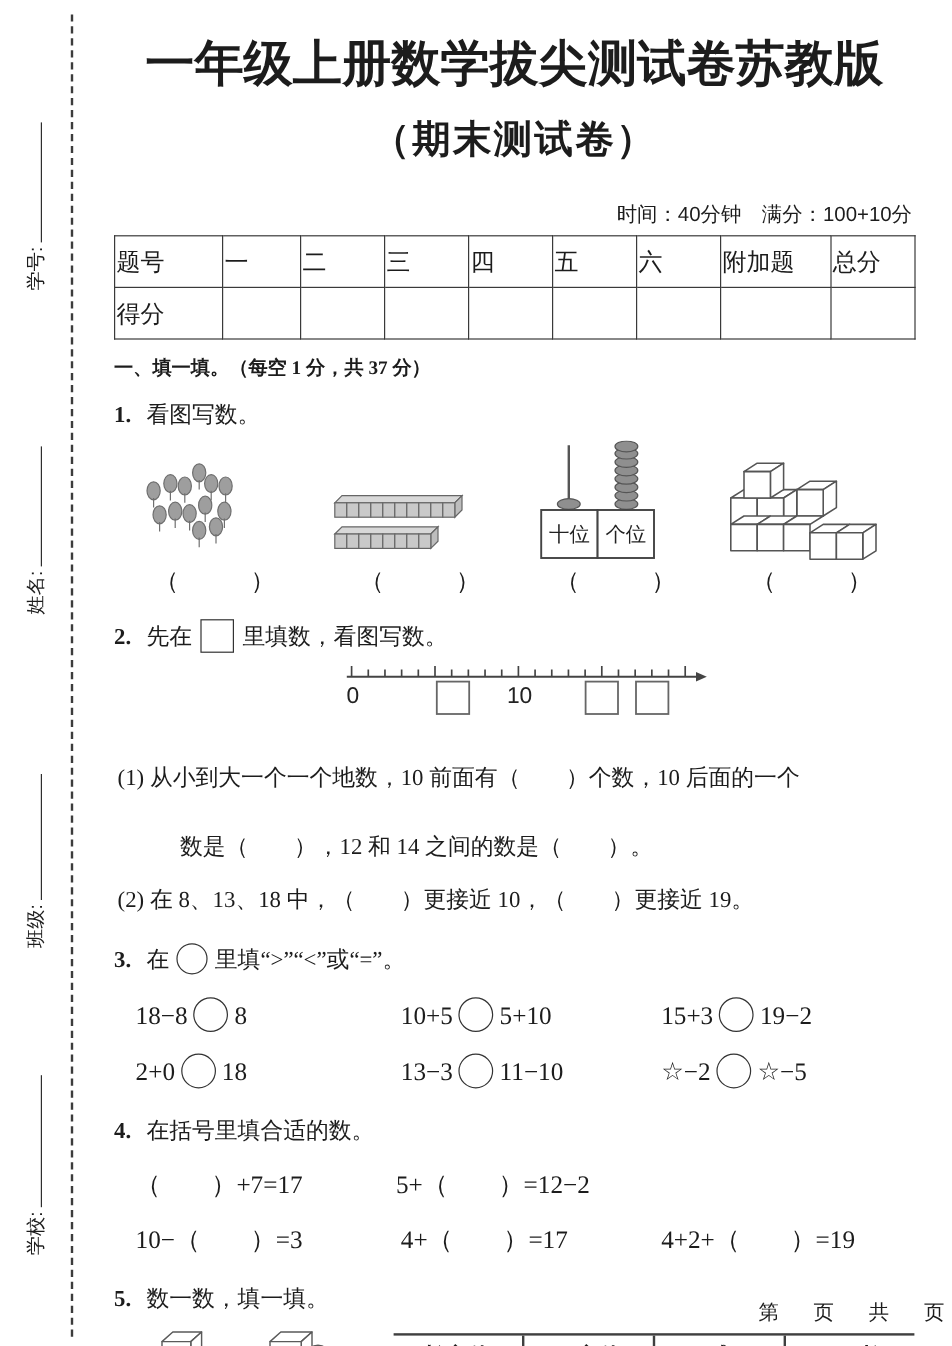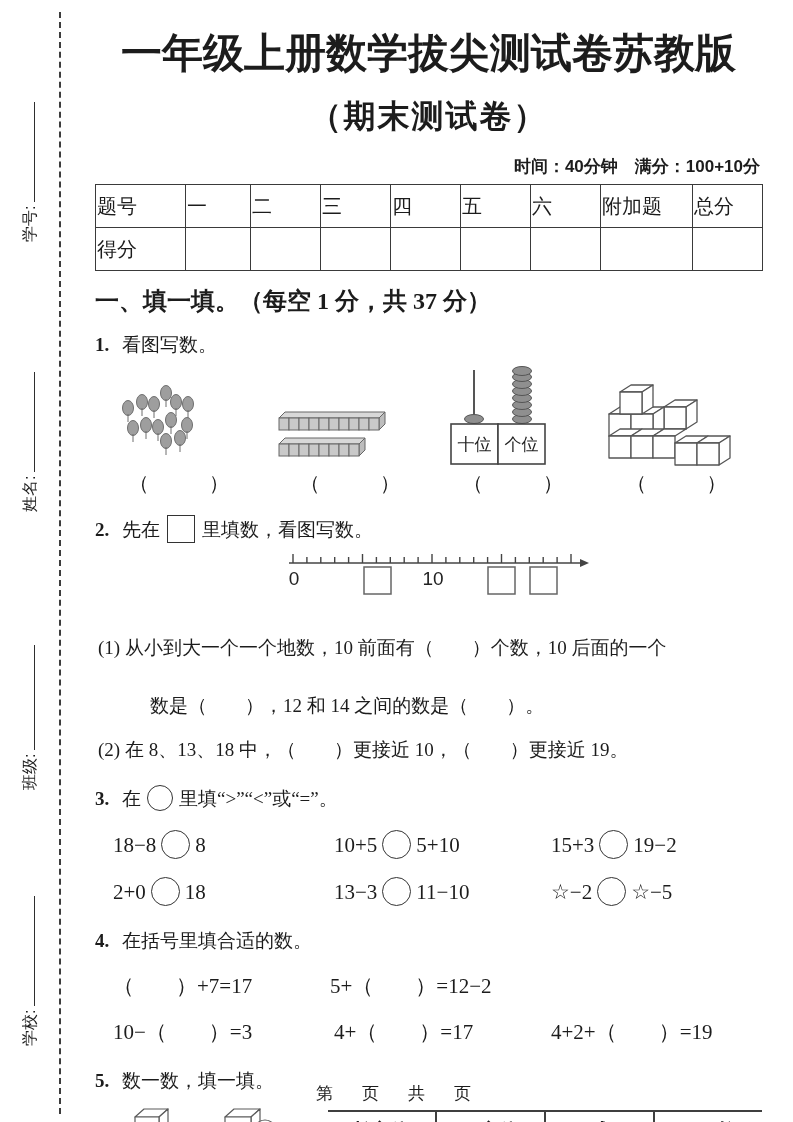--- a/index.html
+++ b/index.html
@@ -13,27 +13,27 @@
   .side-field{
     position:absolute;left:20px;transform-origin:0 0;transform:rotate(-90deg);
     white-space:nowrap;font-size:16px;display:flex;align-items:baseline;
     font-family:"Liberation Sans", sans-serif;
   }
   .sf-line{display:inline-block;height:3px;border-bottom:1.6px solid #2e2e2e;margin-left:4px;}
   
   #main{position:absolute;left:95px;top:0;width:667px;}
   .title{margin-top:26px;text-align:center;font-size:41px;font-weight:700;letter-spacing:0px;}
   .subtitle{margin-top:14px;text-align:center;font-size:32px;font-weight:700;letter-spacing:2px;}
-  .info{margin-top:16px;text-align:right;font-size:17px;font-weight:700;padding-right:2px;}
+  .info{margin-top:28px;text-align:right;font-size:17px;font-weight:400;padding-right:2px;}
   
   table.score{border-collapse:collapse;margin-top:6px;width:667px;table-layout:fixed;}
   table.score td{border:1.8px solid #3a3a3a;height:40px;text-align:left;font-size:20px;
     font-family:"Liberation Sans", sans-serif;}
   
-  .sec-head{margin-top:14px;font-size:24px;font-weight:700;}
+  .sec-head{margin-top:14px;font-size:16px;font-weight:700;}
   .qline{margin-top:15px;font-size:19px;}
   .qnum{font-weight:700;font-family:"Liberation Serif", serif;margin-right:8px;}
   
   .q1row{display:flex;margin-top:8px;align-items:flex-end;}
   .q1item{text-align:center;}
   .q1item .blank{font-size:20px;margin-top:2px;}
   .i-leaves{width:168px;}
   .i-blocks{width:150px;margin-left:12px;}
   .i-abacus{width:140px;margin-left:18px;}
   .i-cubes{width:155px;margin-left:16px;}
@@ -54,21 +54,21 @@
   
   .q5row{display:flex;margin-top:6px;align-items:flex-start;}
   .q5fig{width:218px;margin-left:2px;}
   .q5table{width:437px;margin-left:14px;margin-top:10px;}
   .q5table .trow{display:flex;}
   .q5table .trow.head{border-top:2px solid #3f3f3f;}
   .q5table .trow.vals{border-top:2px solid #3f3f3f;border-bottom:2px solid #3f3f3f;}
   .q5table .tcell{flex:1;text-align:center;height:37px;line-height:37px;font-size:19px;}
   .q5table .tcell + .tcell{border-left:2px solid #3f3f3f;}
   .q5table .head .tcell{font-family:"Liberation Sans", sans-serif;font-weight:600;}
-  .footer{position:absolute;left:0;width:793px;top:1082px;text-align:center;
+  .footer{position:absolute;left:0;width:793px;top:1082px;text-align:right;
     font-size:17px;letter-spacing:6px;font-family:"Liberation Sans", sans-serif;}
   svg{display:block;}
   svg text{font-family:"Liberation Sans", sans-serif;fill:#222;}
 </style>
 </head>
 <body>
 
 <div class="cutline"></div>
 
 <div class="side-field" style="top:242px;width:165px;">

